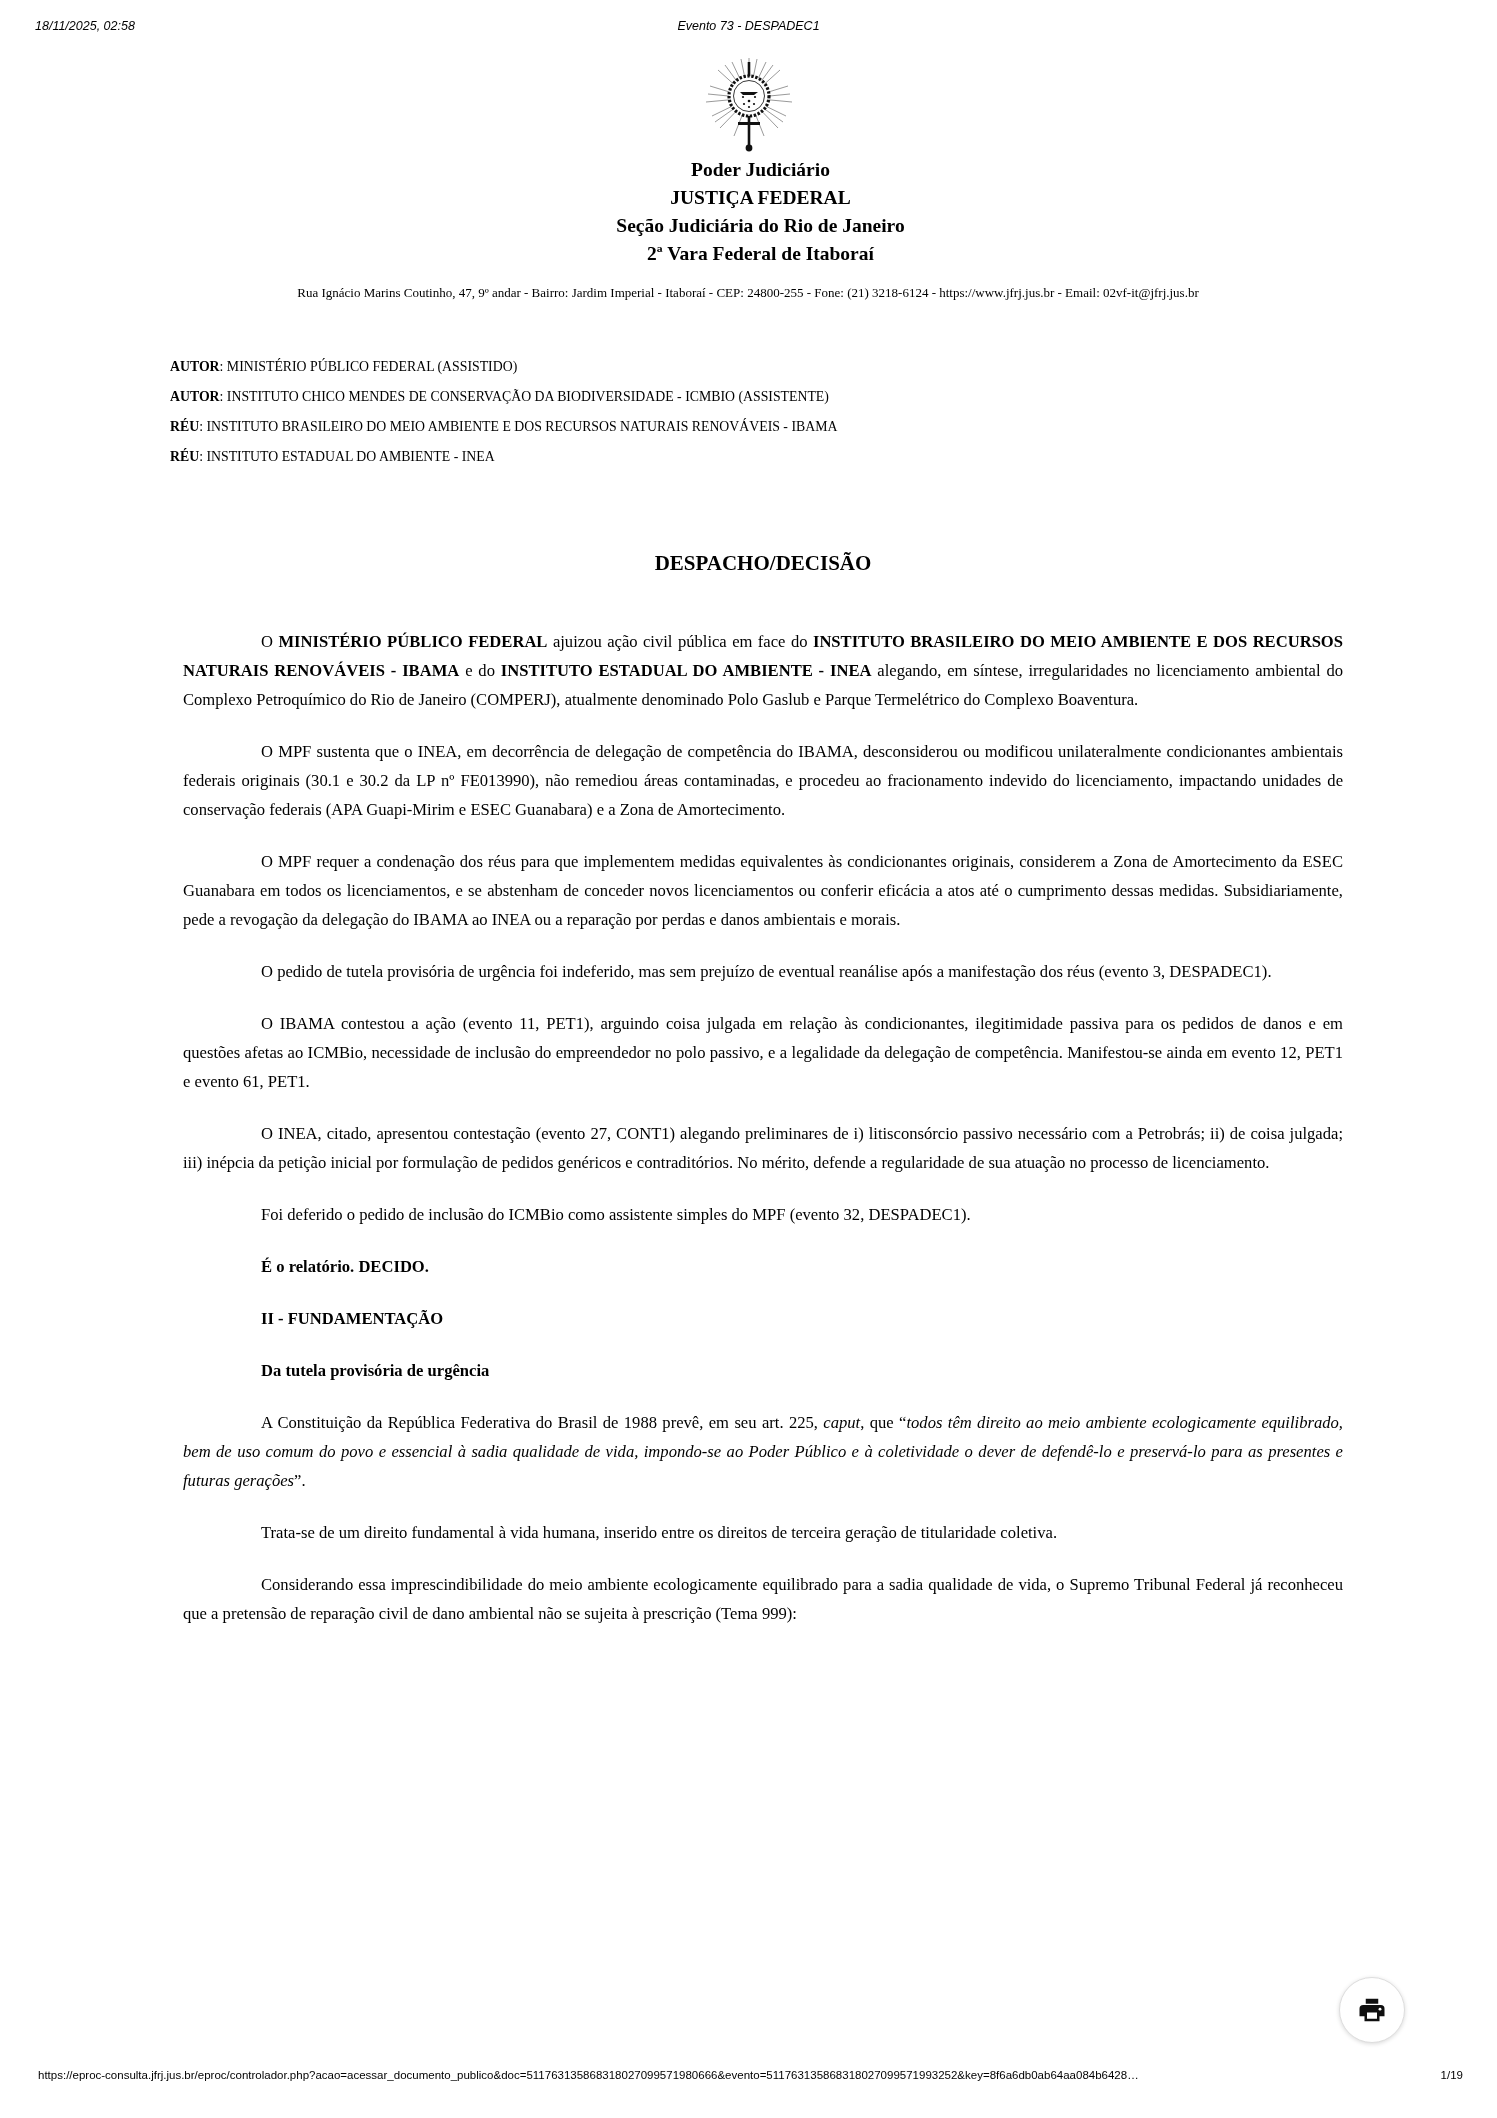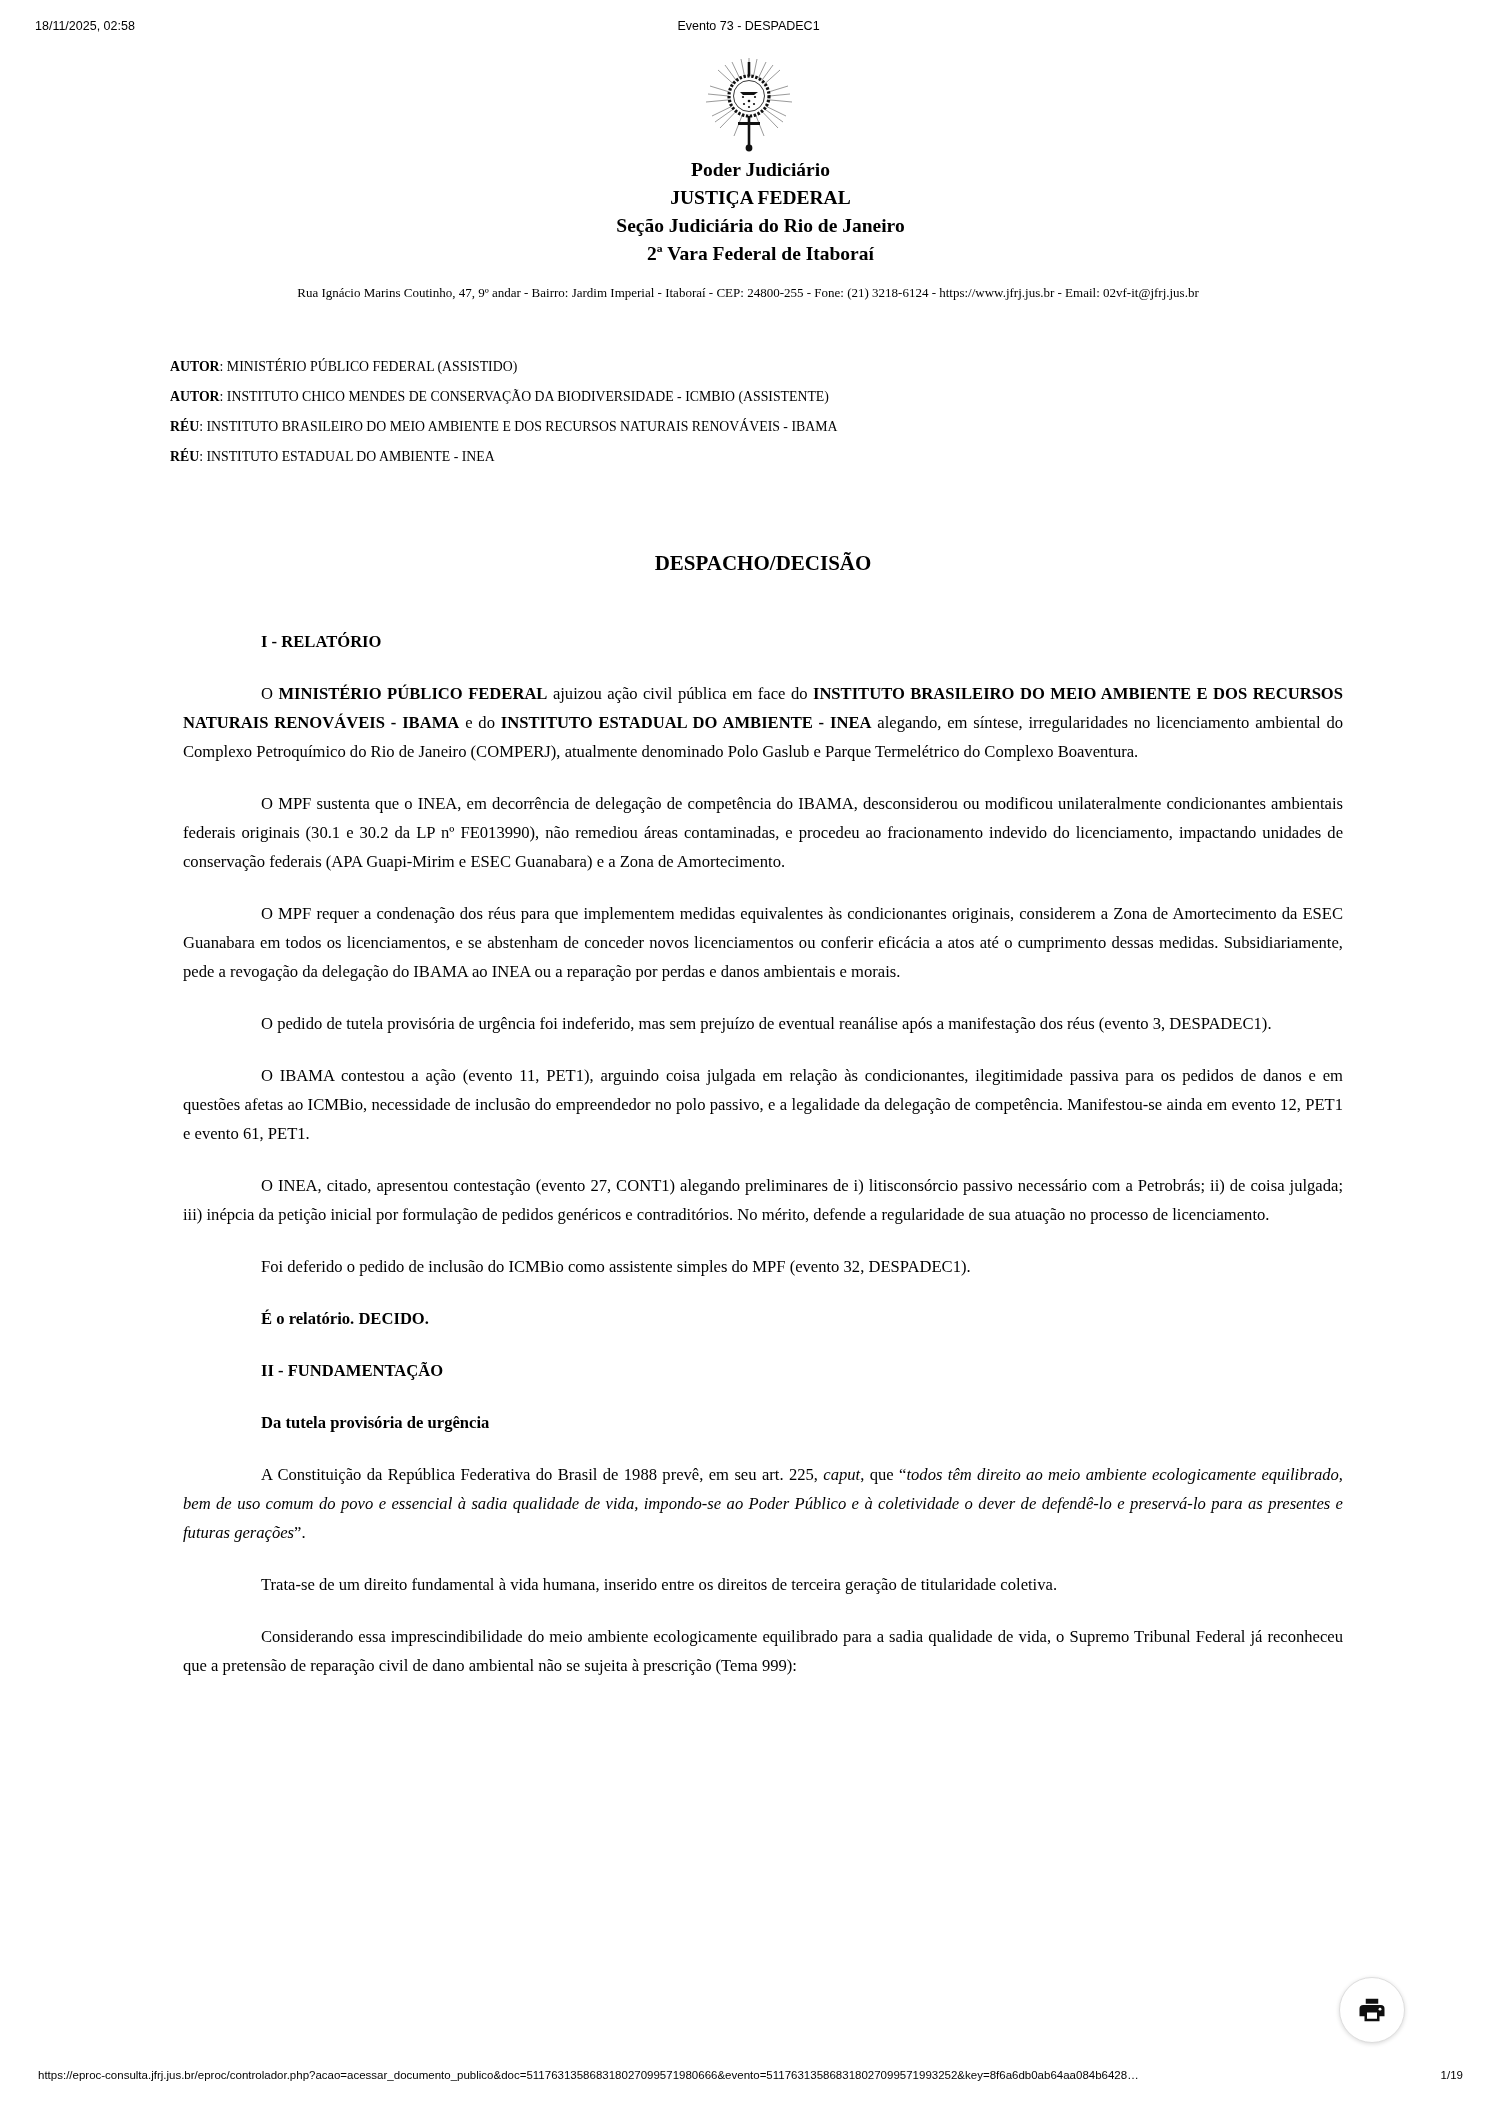--- a/index.html
+++ b/index.html
@@ -7,21 +7,21 @@
     width: 1497px; height: 2118px;
     background: #ffffff;
     position: relative;
     color: #000;
     font-family: "Liberation Serif", serif;
     overflow: hidden;
   }
 
   
   #print-header { position: absolute; top: 19px; left: 0; width: 100%; height: 18px;
-    font-family: "Liberation Sans", sans-serif; font-size: 12.5px; color: #000; }
+    font-family: "Liberation Sans", sans-serif; font-size: 12.5px; color: #000; font-style: italic; }
   #ph-datetime { position: absolute; left: 35px; top: 0; }
   #ph-title { position: absolute; left: 0; width: 100%; text-align: center; top: 0; }
 
   
   #crest { position: absolute; top: 56px; left: 0; width: 100%; text-align: center; }
 
   
   #court-header { position: absolute; top: 156px; left: 0; width: 100%;
     text-align: center; font-weight: bold; font-size: 19.5px; line-height: 28px; padding-left: 12px; }
   #address { position: absolute; top: 281px; left: 158px; width: 1180px;
@@ -119,21 +119,20 @@
       <div class="party-line"><span class="b">AUTOR</span><span>: MINISTÉRIO PÚBLICO FEDERAL (ASSISTIDO)</span></div>
       <div class="party-line"><span class="b">AUTOR</span><span>: INSTITUTO CHICO MENDES DE CONSERVAÇÃO DA BIODIVERSIDADE - ICMBIO (ASSISTENTE)</span></div>
       <div class="party-line"><span class="b">RÉU</span><span>: INSTITUTO BRASILEIRO DO MEIO AMBIENTE E DOS RECURSOS NATURAIS RENOVÁVEIS - IBAMA</span></div>
       <div class="party-line"><span class="b">RÉU</span><span>: INSTITUTO ESTADUAL DO AMBIENTE - INEA</span></div>
     </div>
 </div>
 
 <div id="doc">
   <div id="doc-title">DESPACHO/DECISÃO</div>
   <div id="doc-body">
-      <p class="blk heading"><span class="b">I - RELATÓRIO</span></p>
       <p class="blk body"><span>O </span><span class="b">MINISTÉRIO PÚBLICO FEDERAL</span><span> ajuizou ação civil pública em face do </span><span class="b">INSTITUTO BRASILEIRO DO MEIO AMBIENTE E DOS RECURSOS NATURAIS RENOVÁVEIS - IBAMA</span><span> e do </span><span class="b">INSTITUTO ESTADUAL DO AMBIENTE - INEA</span><span> alegando, em síntese, irregularidades no licenciamento ambiental do Complexo Petroquímico do Rio de Janeiro (COMPERJ), atualmente denominado Polo Gaslub e Parque Termelétrico do Complexo Boaventura.</span></p>
       <p class="blk body"><span>O MPF sustenta que o INEA, em decorrência de delegação de competência do IBAMA, desconsiderou ou modificou unilateralmente condicionantes ambientais federais originais (30.1 e 30.2 da LP nº FE013990), não remediou áreas contaminadas, e procedeu ao fracionamento indevido do licenciamento, impactando unidades de conservação federais (APA Guapi-Mirim e ESEC Guanabara) e a Zona de Amortecimento.</span></p>
       <p class="blk body"><span>O MPF requer a condenação dos réus para que implementem medidas equivalentes às condicionantes originais, considerem a Zona de Amortecimento da ESEC Guanabara em todos os licenciamentos, e se abstenham de conceder novos licenciamentos ou conferir eficácia a atos até o cumprimento dessas medidas. Subsidiariamente, pede a revogação da delegação do IBAMA ao INEA ou a reparação por perdas e danos ambientais e morais.</span></p>
       <p class="blk body"><span>O pedido de tutela provisória de urgência foi indeferido, mas sem prejuízo de eventual reanálise após a manifestação dos réus (evento 3, DESPADEC1).</span></p>
       <p class="blk body"><span>O IBAMA contestou a ação (evento 11, PET1), arguindo coisa julgada em relação às condicionantes, ilegitimidade passiva para os pedidos de danos e em questões afetas ao ICMBio, necessidade de inclusão do empreendedor no polo passivo, e a legalidade da delegação de competência. Manifestou-se ainda em evento 12, PET1 e evento 61, PET1.</span></p>
       <p class="blk body"><span>O INEA, citado, apresentou contestação (evento 27, CONT1) alegando preliminares de i) litisconsórcio passivo necessário com a Petrobrás; ii) de coisa julgada; iii) inépcia da petição inicial por formulação de pedidos genéricos e contraditórios. No mérito, defende a regularidade de sua atuação no processo de licenciamento.</span></p>
       <p class="blk body"><span>Foi deferido o pedido de inclusão do ICMBio como assistente simples do MPF (evento 32, DESPADEC1).</span></p>
       <p class="blk heading"><span class="b">É o relatório. DECIDO.</span></p>
       <p class="blk heading"><span class="b">II - FUNDAMENTAÇÃO</span></p>
       <p class="blk heading"><span class="b">Da tutela provisória de urgência</span></p>

